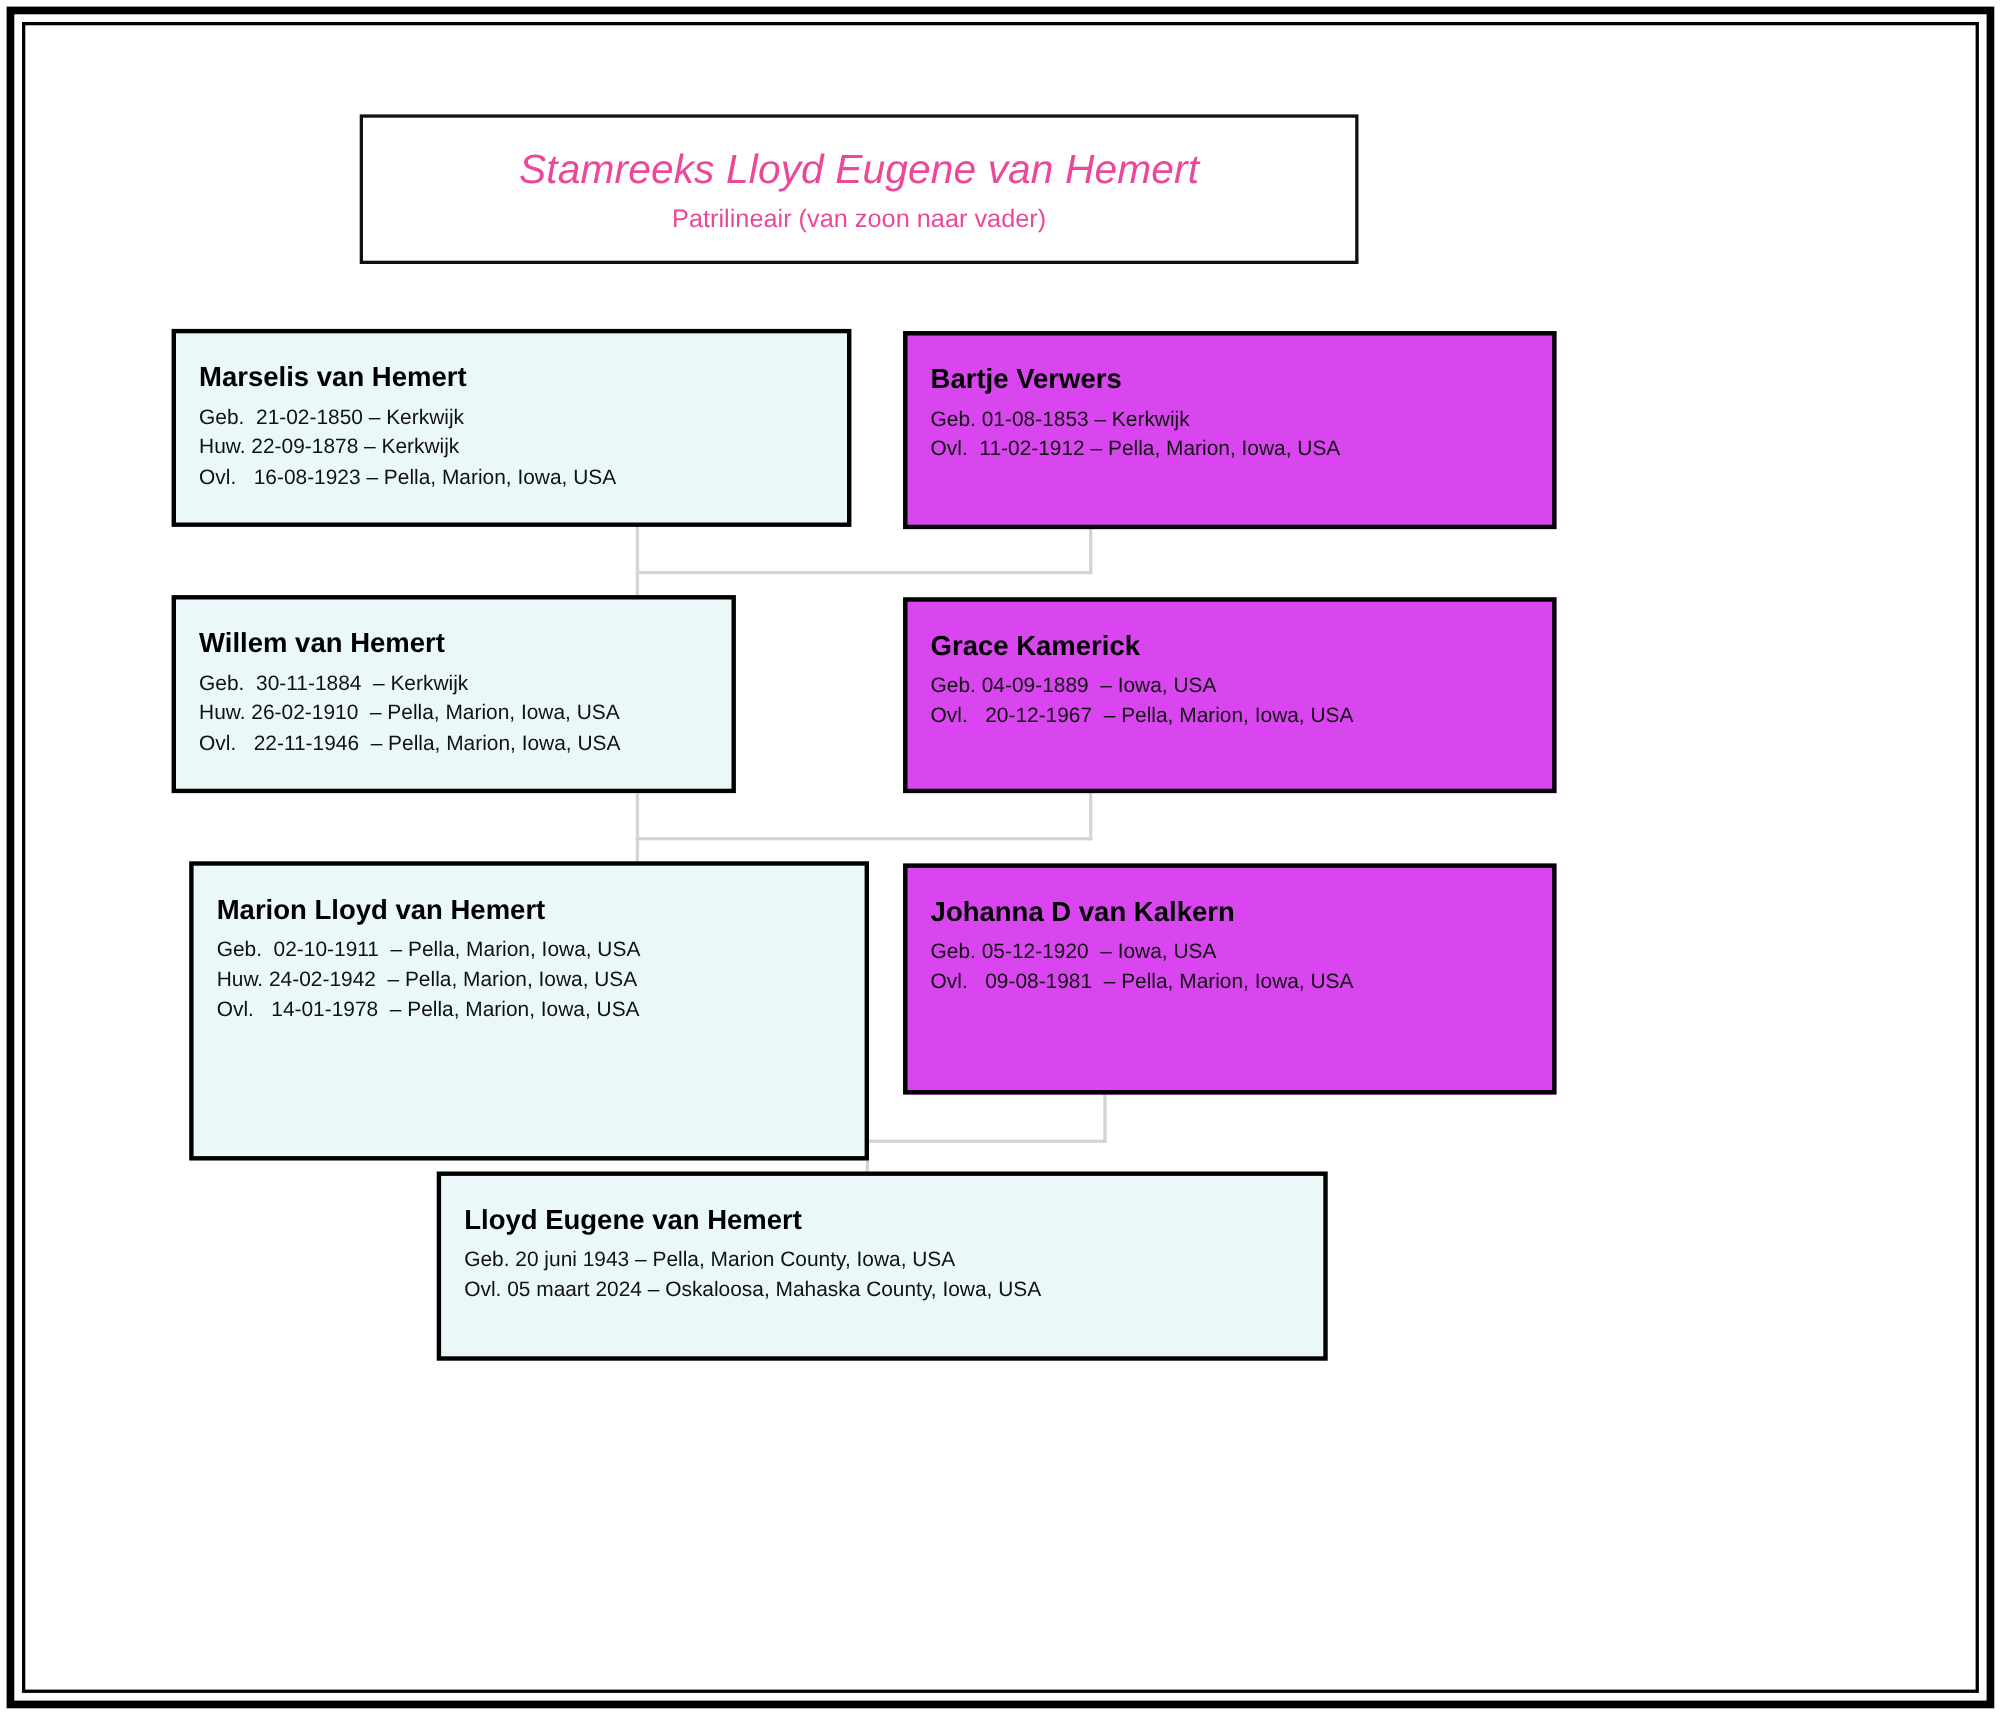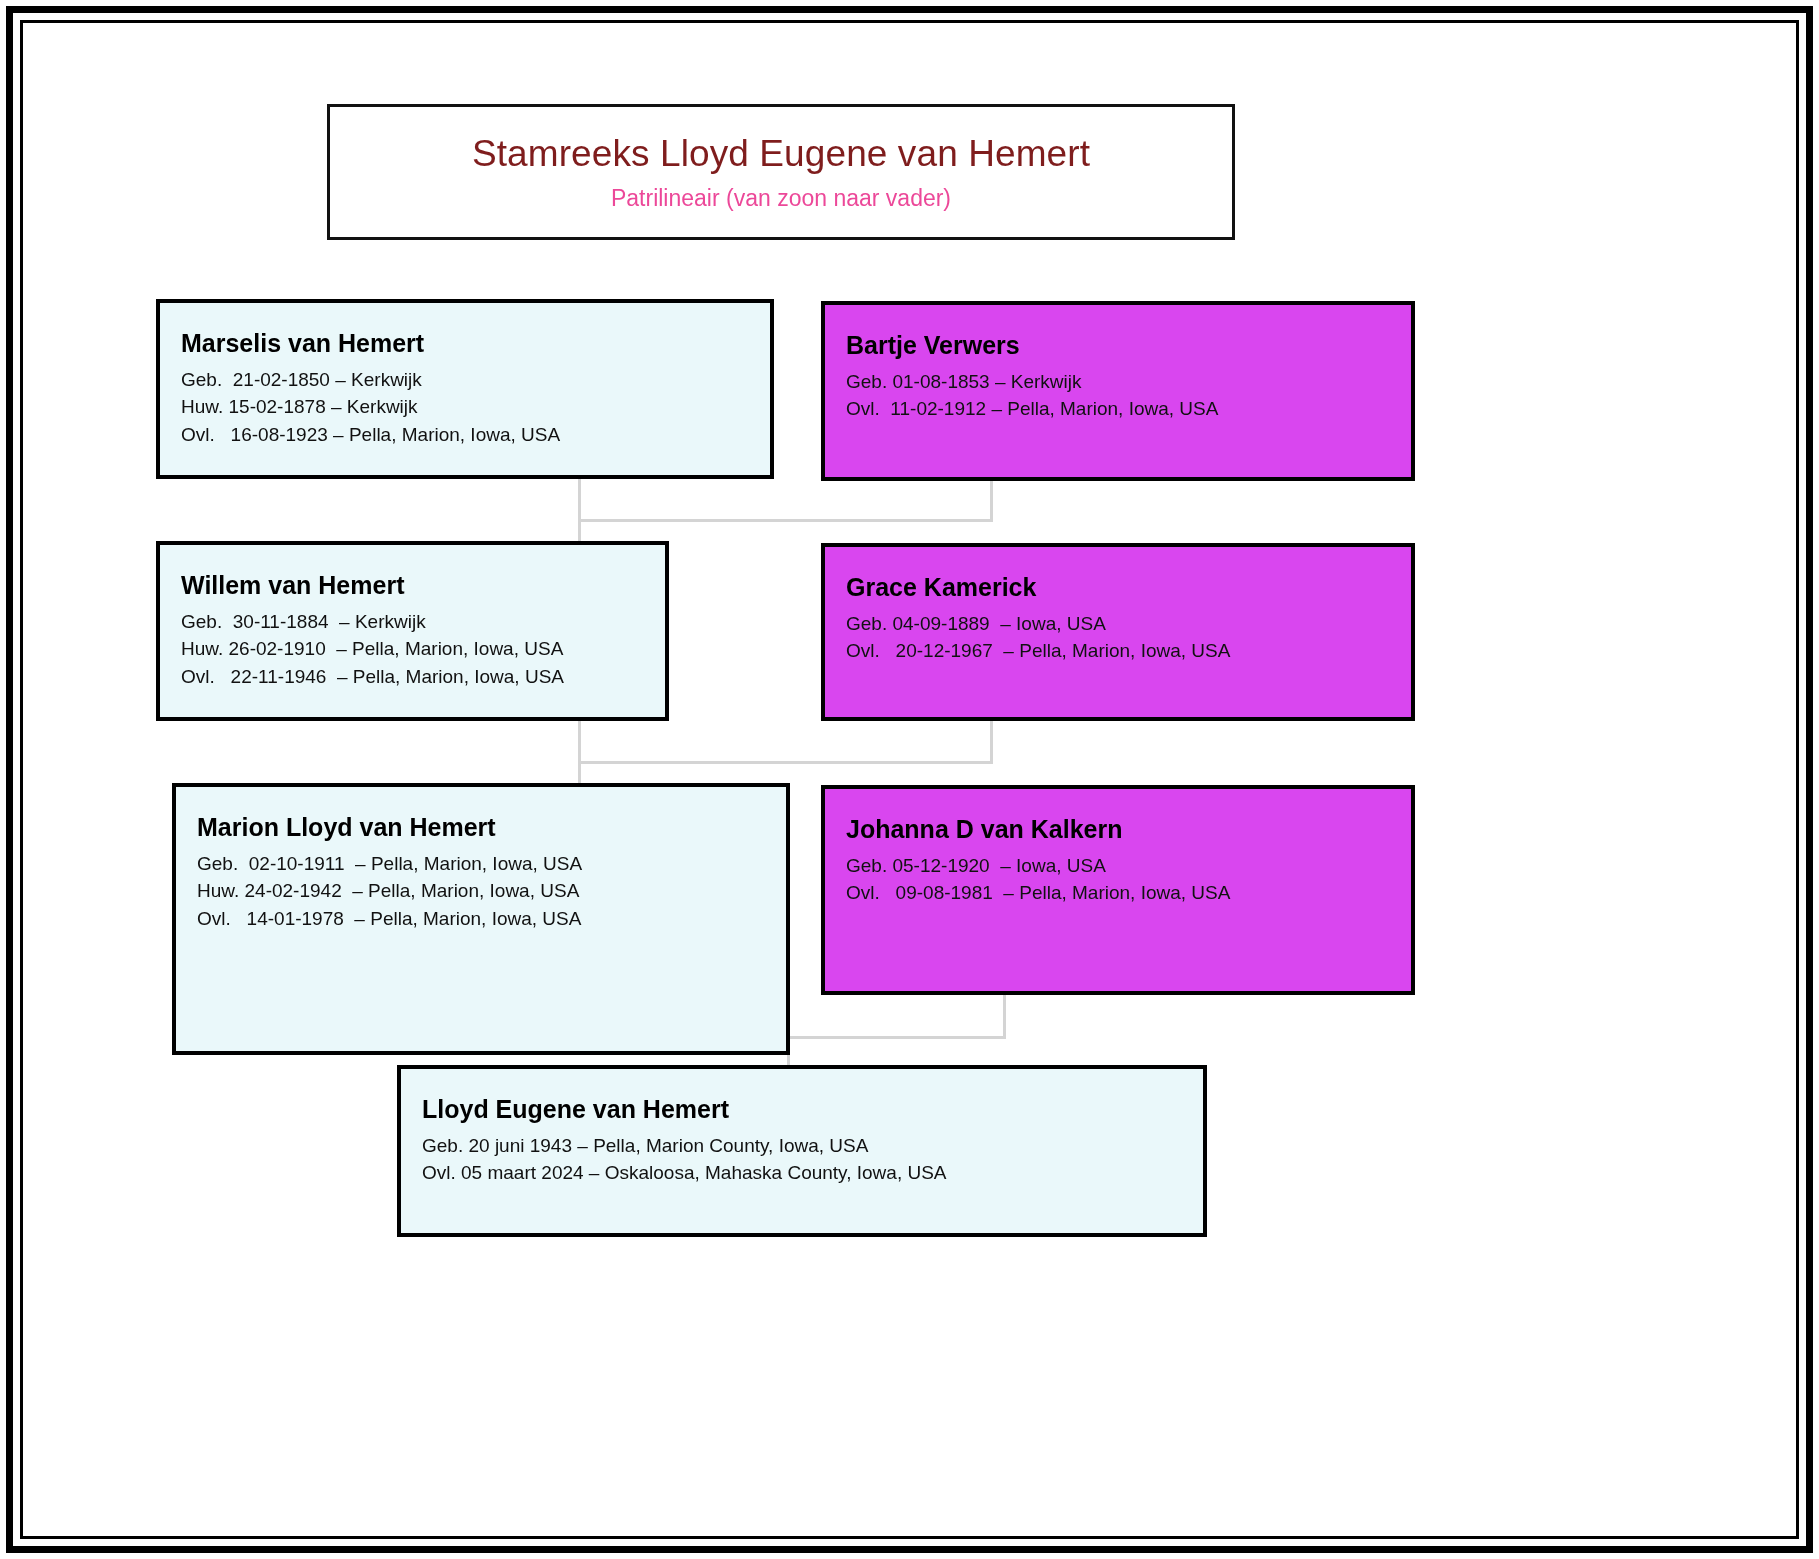--- a/index.html
+++ b/index.html
@@ -9,22 +9,22 @@
       border:7px solid #000;box-sizing:border-box;background:#fff;}
   .frame-inner{position:absolute;left:20px;top:20px;width:1779px;height:1519px;
       border:3px solid #000;box-sizing:border-box;background:#fff;}
 
   .canvas{position:absolute;left:0;top:0;width:1819px;height:1559px;}
 
   
   .title-box{position:absolute;left:327px;top:104px;width:908px;height:136px;
       border:3px solid #111;background:#fff;box-sizing:border-box;
       display:flex;flex-direction:column;align-items:center;justify-content:center;}
-  .title-main{font-size:37px;font-weight:400;color:#7f1d1d;letter-spacing:.1px;
-      line-height:1.15;margin-bottom:9px;}
+  .title-main{font-size:37px;font-weight:400;color:#ec4899;letter-spacing:.1px;
+      line-height:1.15;margin-bottom:9px;font-style:italic;}
   .title-sub{font-size:23px;font-weight:400;color:#ec4899;line-height:1.15;}
 
   
   .pbox{position:absolute;box-sizing:border-box;border:4px solid #000;
       padding:24px 0 0 21px;}
   .pbox.male{background:#eaf8fa;}
   .pbox.female{background:#d946ef;}
   .pname{font-size:25px;font-weight:700;color:#000;line-height:1.34;margin-bottom:5px;
       white-space:pre;}
   .pline{font-size:19px;font-weight:400;color:#111;line-height:1.47;white-space:pre;}
@@ -58,21 +58,21 @@
   <div class="conn conn-v" style="left:578px;top:761px;height:28px;"></div>
 
   <div class="conn conn-v" style="left:578px;top:993px;height:46px;"></div>
   <div class="conn conn-v" style="left:1003px;top:993px;height:46px;"></div>
   <div class="conn conn-h" style="left:578px;top:1036px;width:428px;"></div>
   <div class="conn conn-v" style="left:787px;top:1036px;height:34px;"></div>
 
   <div class="pbox male" style="left:156px;top:299px;width:618px;height:180px;">
     <div class="pname">Marselis van Hemert</div>
     <div class="pline">Geb.  21-02-1850 – Kerkwijk</div>
-    <div class="pline">Huw. 15-02-1878 – Kerkwijk</div>
+    <div class="pline">Huw. 22-09-1878 – Kerkwijk</div>
     <div class="pline">Ovl.   16-08-1923 – Pella, Marion, Iowa, USA</div>
   </div>
 
   <div class="pbox female" style="left:821px;top:301px;width:594px;height:180px;">
     <div class="pname">Bartje Verwers</div>
     <div class="pline">Geb. 01-08-1853 – Kerkwijk</div>
     <div class="pline">Ovl.  11-02-1912 – Pella, Marion, Iowa, USA</div>
   </div>
 
   <div class="pbox male" style="left:156px;top:541px;width:513px;height:180px;">

